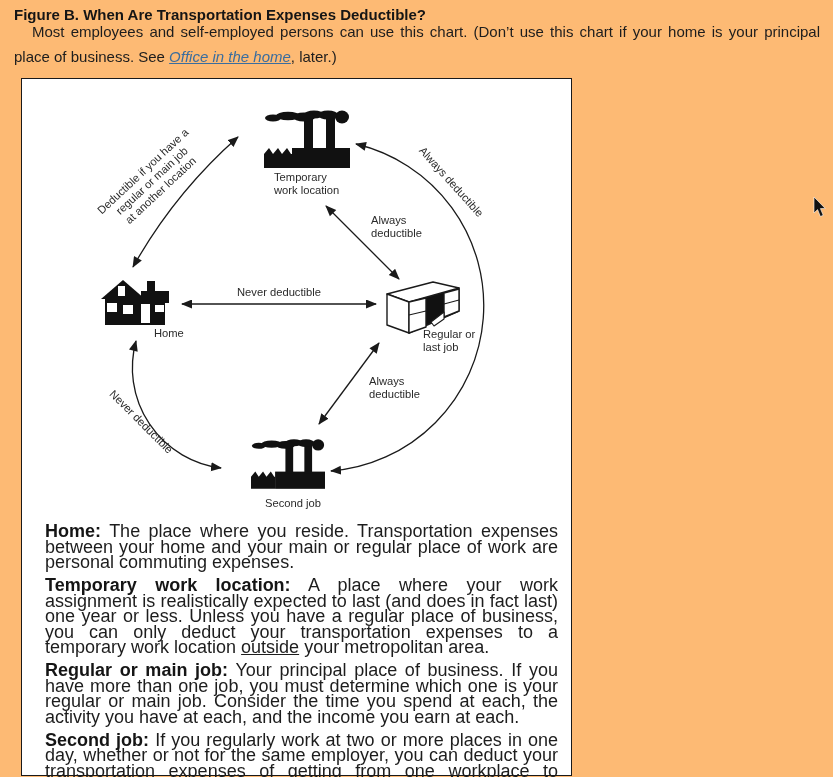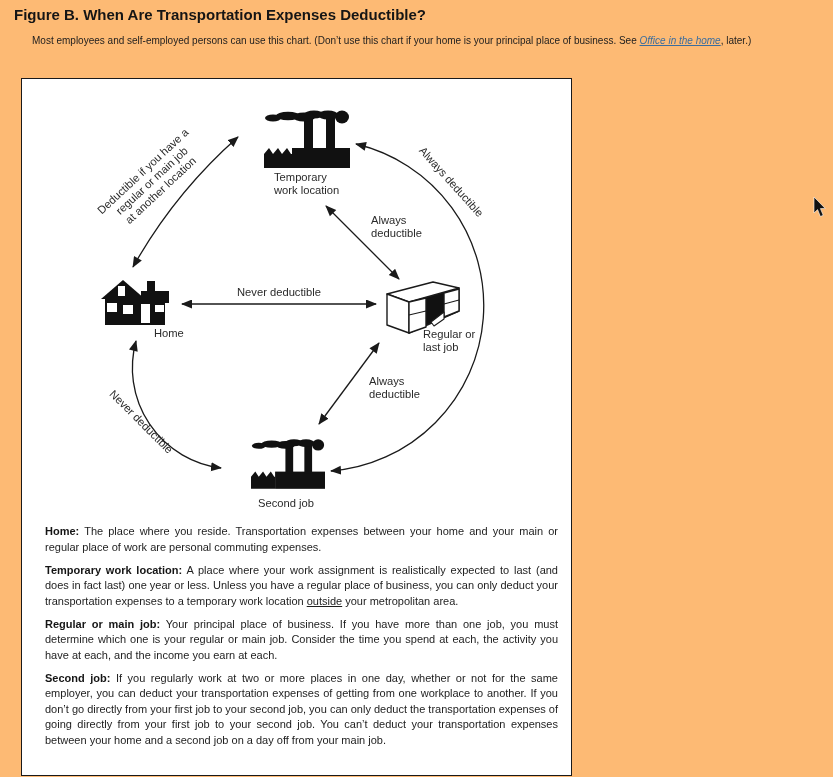--- a/index.html
+++ b/index.html
@@ -1,50 +1,50 @@
 <!DOCTYPE html>
 <html><head>
 <meta charset="utf-8">
 <style>
   html,body{margin:0;padding:0;background:#ffffff;}
   .page{position:relative;width:833px;height:777px;background:#fdba74;overflow:hidden;
         font-family:"Liberation Sans","DejaVu Sans",sans-serif;color:#1d1d1d;}
   
   .fig-title{position:absolute;left:14px;top:6px;margin:0;font-size:15px;font-weight:bold;color:#151515;}
-  .intro{position:absolute;left:14px;top:32px;width:806px;margin:0;font-size:10px;line-height:17px;
+  .intro{position:absolute;left:14px;top:19px;width:806px;margin:0;font-size:15px;line-height:25px;
          text-align:justify;text-indent:18px;color:#1d1d1d;}
   .intro a{color:#3a6d9e;font-style:italic;text-decoration:underline;cursor:pointer;}
   
   .figure-box{position:absolute;left:21px;top:78px;width:551px;height:698px;border:1.6px solid #1a1a1a;
               box-sizing:border-box;background:#fff;}
   .diagram{position:absolute;left:0;top:0;width:548px;height:444px;}
   .arrows{position:absolute;left:0;top:0;}
   .node-icon{position:absolute;}
   .dlabel{position:absolute;font-size:11.2px;line-height:13px;color:#2a2a2a;white-space:nowrap;}
   .dlabel span{display:block;}
   .rot{transform-origin:center center;text-align:center;}
   
   .lbl-temporary{left:252px;top:92px;}
   .lbl-regular{left:401px;top:249px;}
   .lbl-home{left:132px;top:248px;}
-  .lbl-second{left:264px;top:418px;transform:translateX(-50%);}
+  .lbl-second{left:271px;top:418px;transform:translateX(-50%);}
   .lbl-always-upper{left:349px;top:135px;}
   .lbl-always-lower{left:347px;top:296px;}
   .lbl-never-horiz{left:257px;top:207px;transform:translateX(-50%);}
   .lbl-arc-right{left:429px;top:103px;transform:translate(-50%,-50%) rotate(48deg);}
   .lbl-arc-left-lower{left:119px;top:343px;transform:translate(-50%,-50%) rotate(45deg);}
   .lbl-arc-left-upper{left:130px;top:102px;transform:translate(-50%,-50%) rotate(-43deg);}
   
   .icon-factory-top{left:242px;top:29px;}
   .icon-factory-bottom{left:229px;top:353px;}
   .icon-house{left:79px;top:199px;}
   .icon-desk{left:364px;top:202px;}
   
   .defs{position:absolute;left:23px;right:13px;top:445px;}
-  .defs p{margin:0 0 7.5px 0;font-size:11px;line-height:15.5px;text-align:justify;color:#1d1d1d;}
+  .defs p{margin:0 0 7.5px 0;font-size:18px;line-height:15.5px;text-align:justify;color:#1d1d1d;}
   .defs b{color:#151515;}
   .defs .u{text-decoration:underline;}
   
   .cursor{position:absolute;left:813px;top:197px;}
 </style>
 </head>
 <body>
 
 <div class="page">
 

